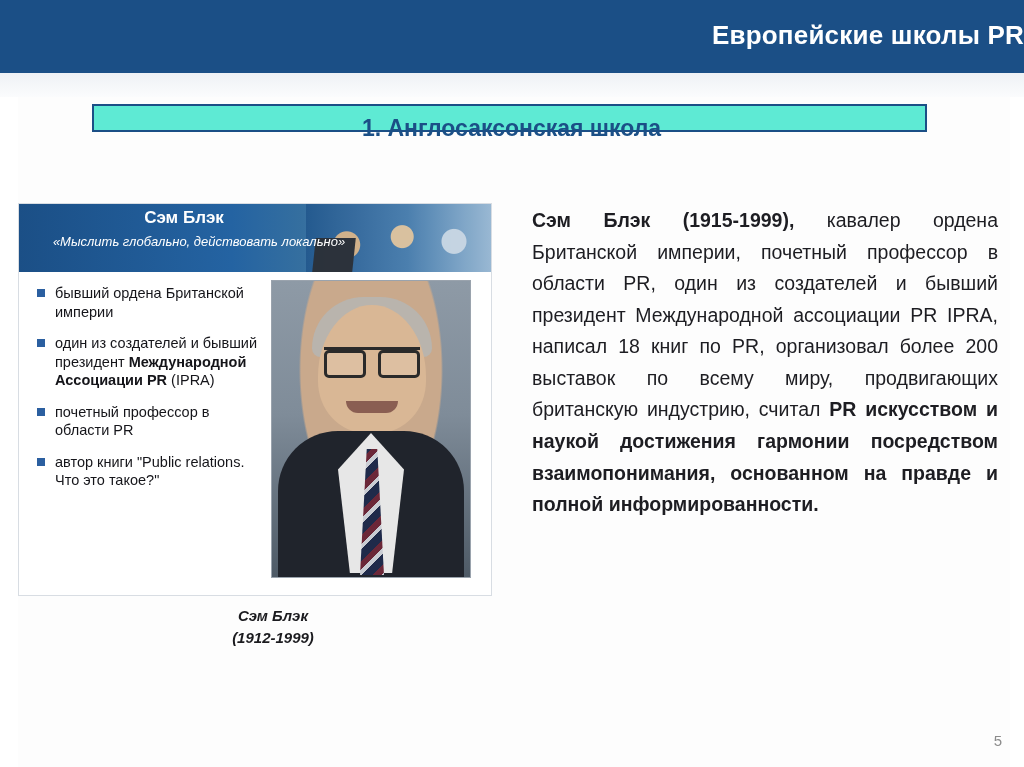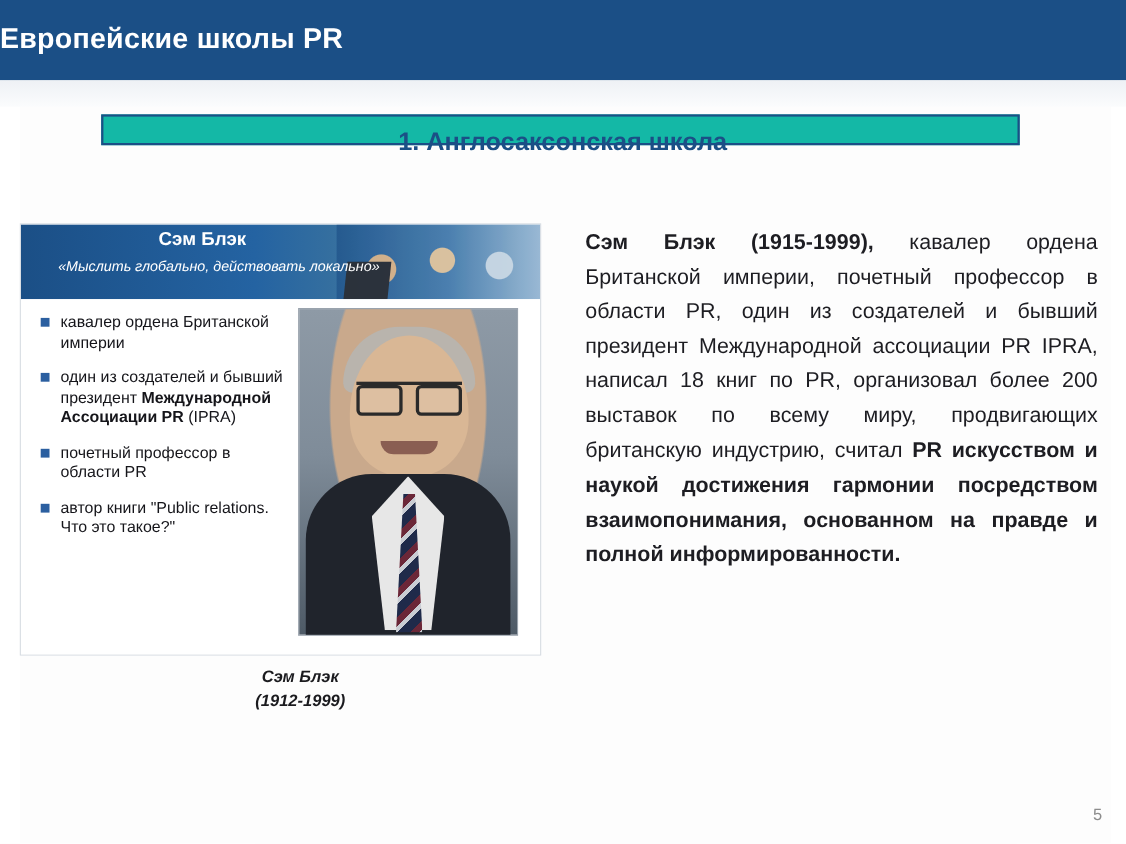--- a/index.html
+++ b/index.html
@@ -46,21 +46,21 @@
     left: 0; top: 0;
     width: 1024px;
     height: 73px;
     background: #1b4f86;
   }
   .header-title {
     position: absolute;
     left: 0;
     top: 20px;
     width: 1024px;
-    text-align: left;
+    text-align: right;
     color: #ffffff;
     font-size: 26px;
     font-weight: bold;
     letter-spacing: 0.2px;
   }
 
   
   .under-header {
     position: absolute;
     left: 0; top: 73px;
@@ -70,21 +70,21 @@
   }
 
   
   .subtitle-box {
     position: absolute;
     left: 92px;
     top: 104px;
     width: 835px;
     height: 28px;
     border: 2px solid #1b4f86;
-    background: #14b8a6;
+    background: #5eead4;
     box-sizing: border-box;
     text-decoration: underline;
   }
   .subtitle-text {
     position: absolute;
     left: 0;
     top: 9px;
     width: 835px;
     text-align: center;
     color: #1b4f86;
@@ -326,21 +326,21 @@
     <div class="figure-card">
 
       <div class="card-banner">
         <div class="banner-photos"></div>
         <div class="card-banner-title">Сэм Блэк</div>
         <div class="card-banner-sub">«Мыслить глобально, действовать локально»</div>
       </div>
 
       <div class="card-body">
         <ul class="card-bullets">
-          <li><span>кавалер ордена Британской империи</span></li>
+          <li><span>бывший ордена Британской империи</span></li>
           <li><span>один из создателей и бывший президент <span class="b">Международной Ассоциации PR</span> (IPRA)</span></li>
           <li><span>почетный профессор в области PR</span></li>
           <li><span>автор книги "Public relations. Что это такое?"</span></li>
         </ul>
 
         <div class="portrait">
           <div class="hair"></div>
           <div class="head"></div>
           <div class="glasses"></div>
           <div class="mouth"></div>

